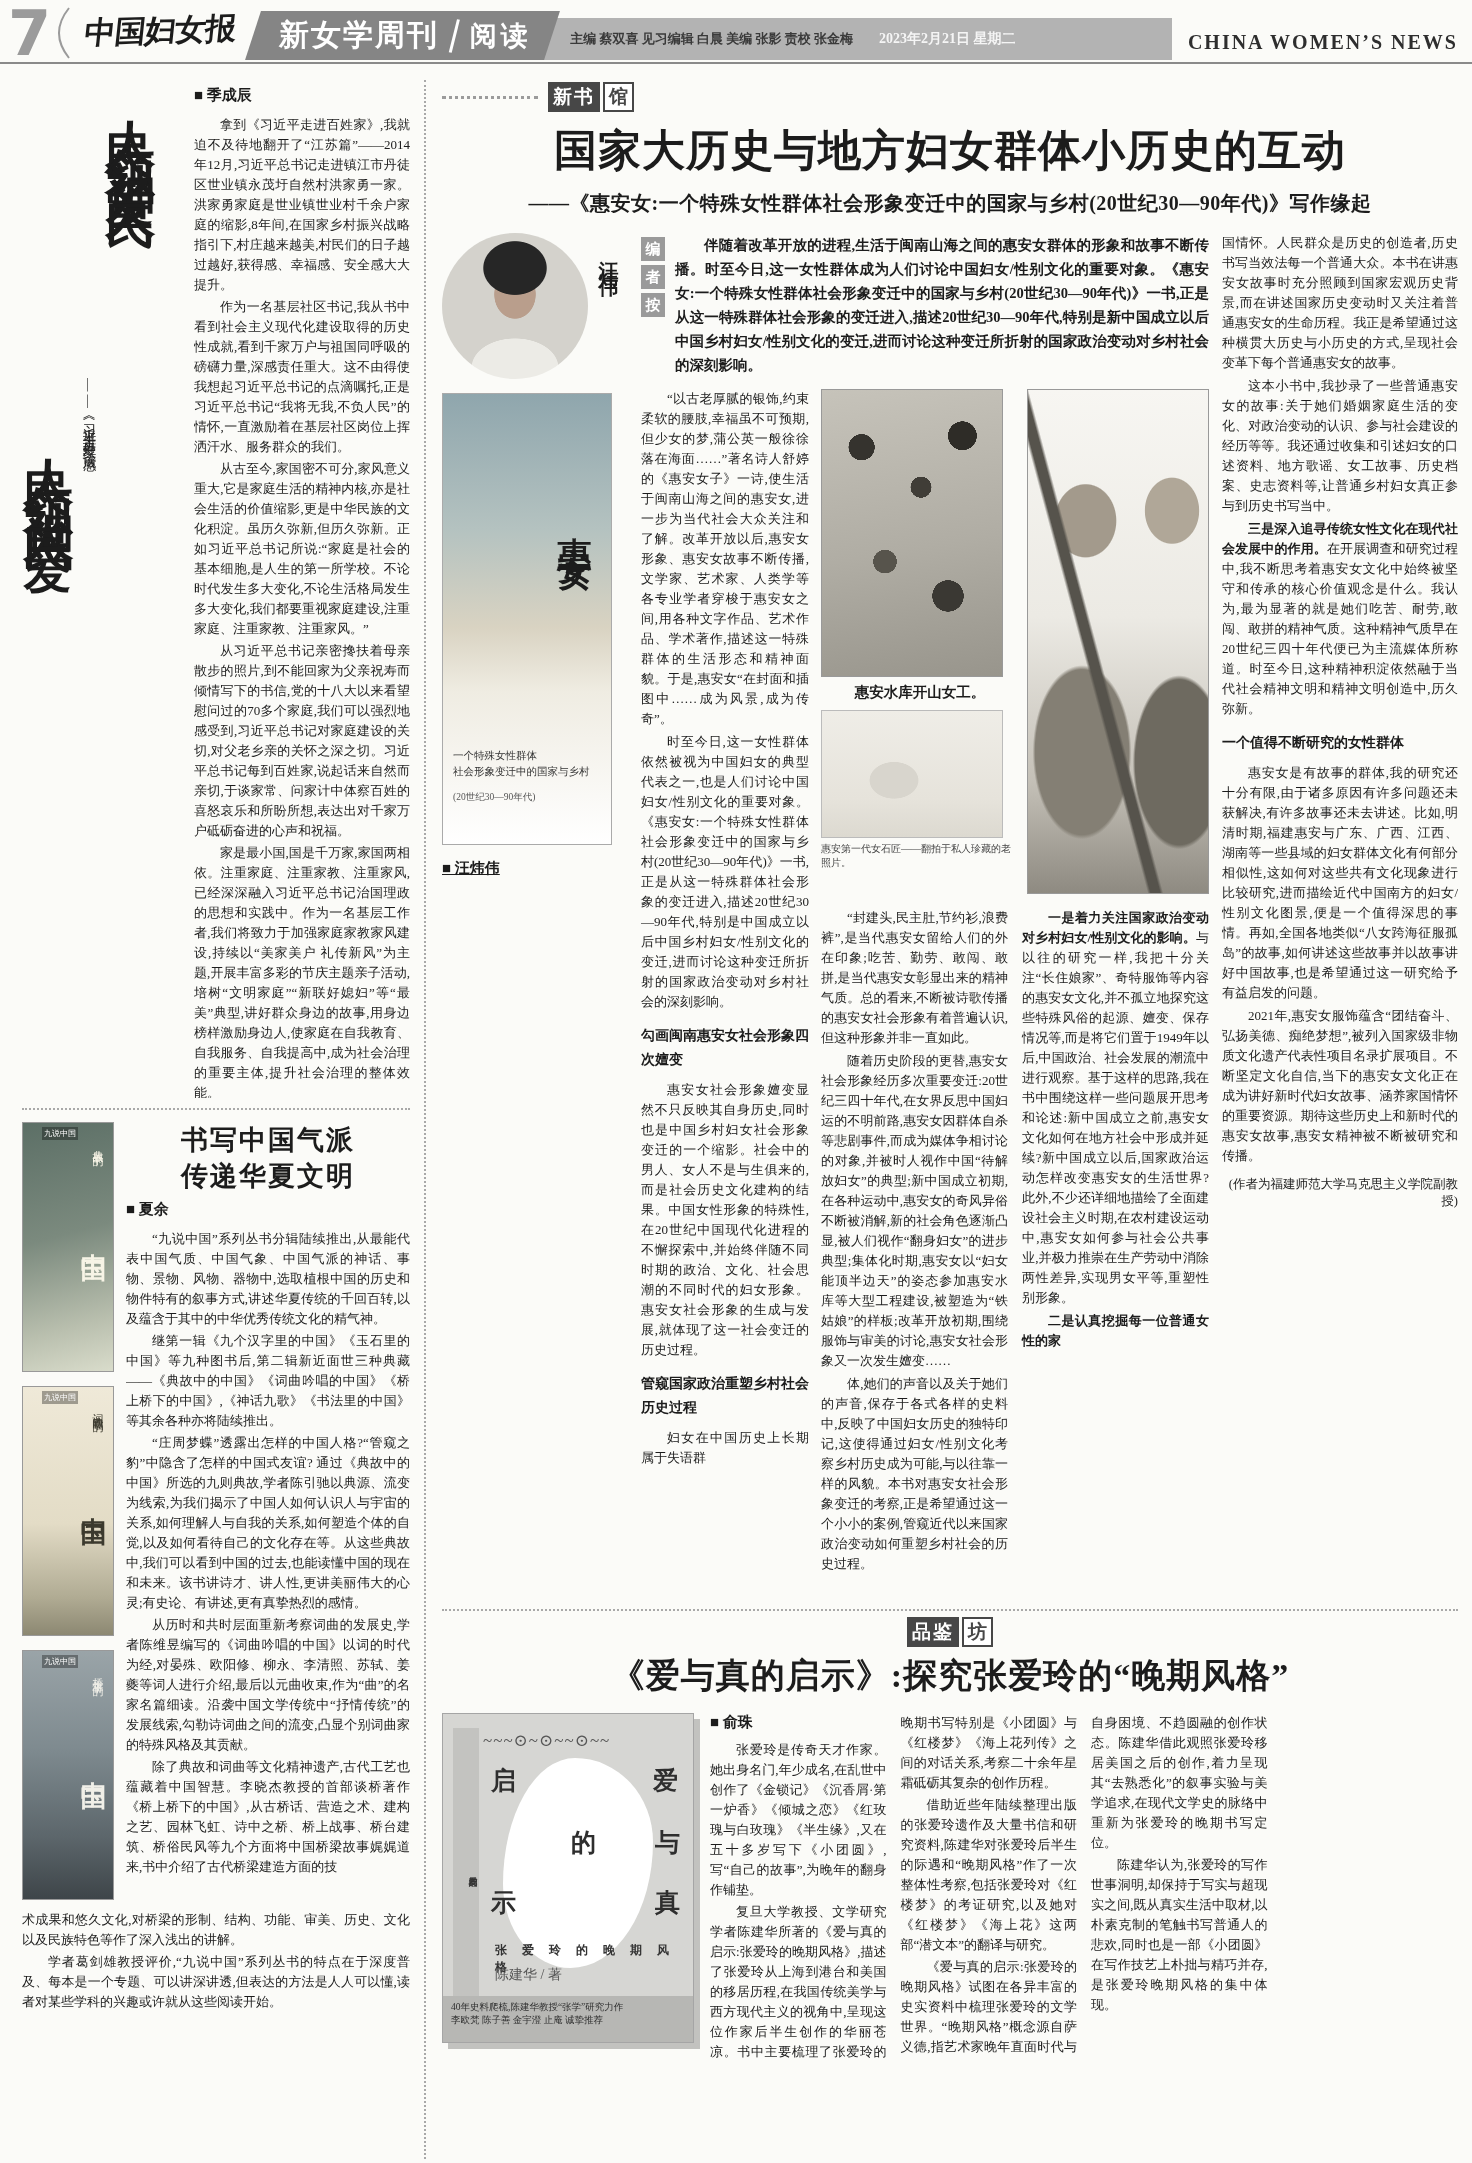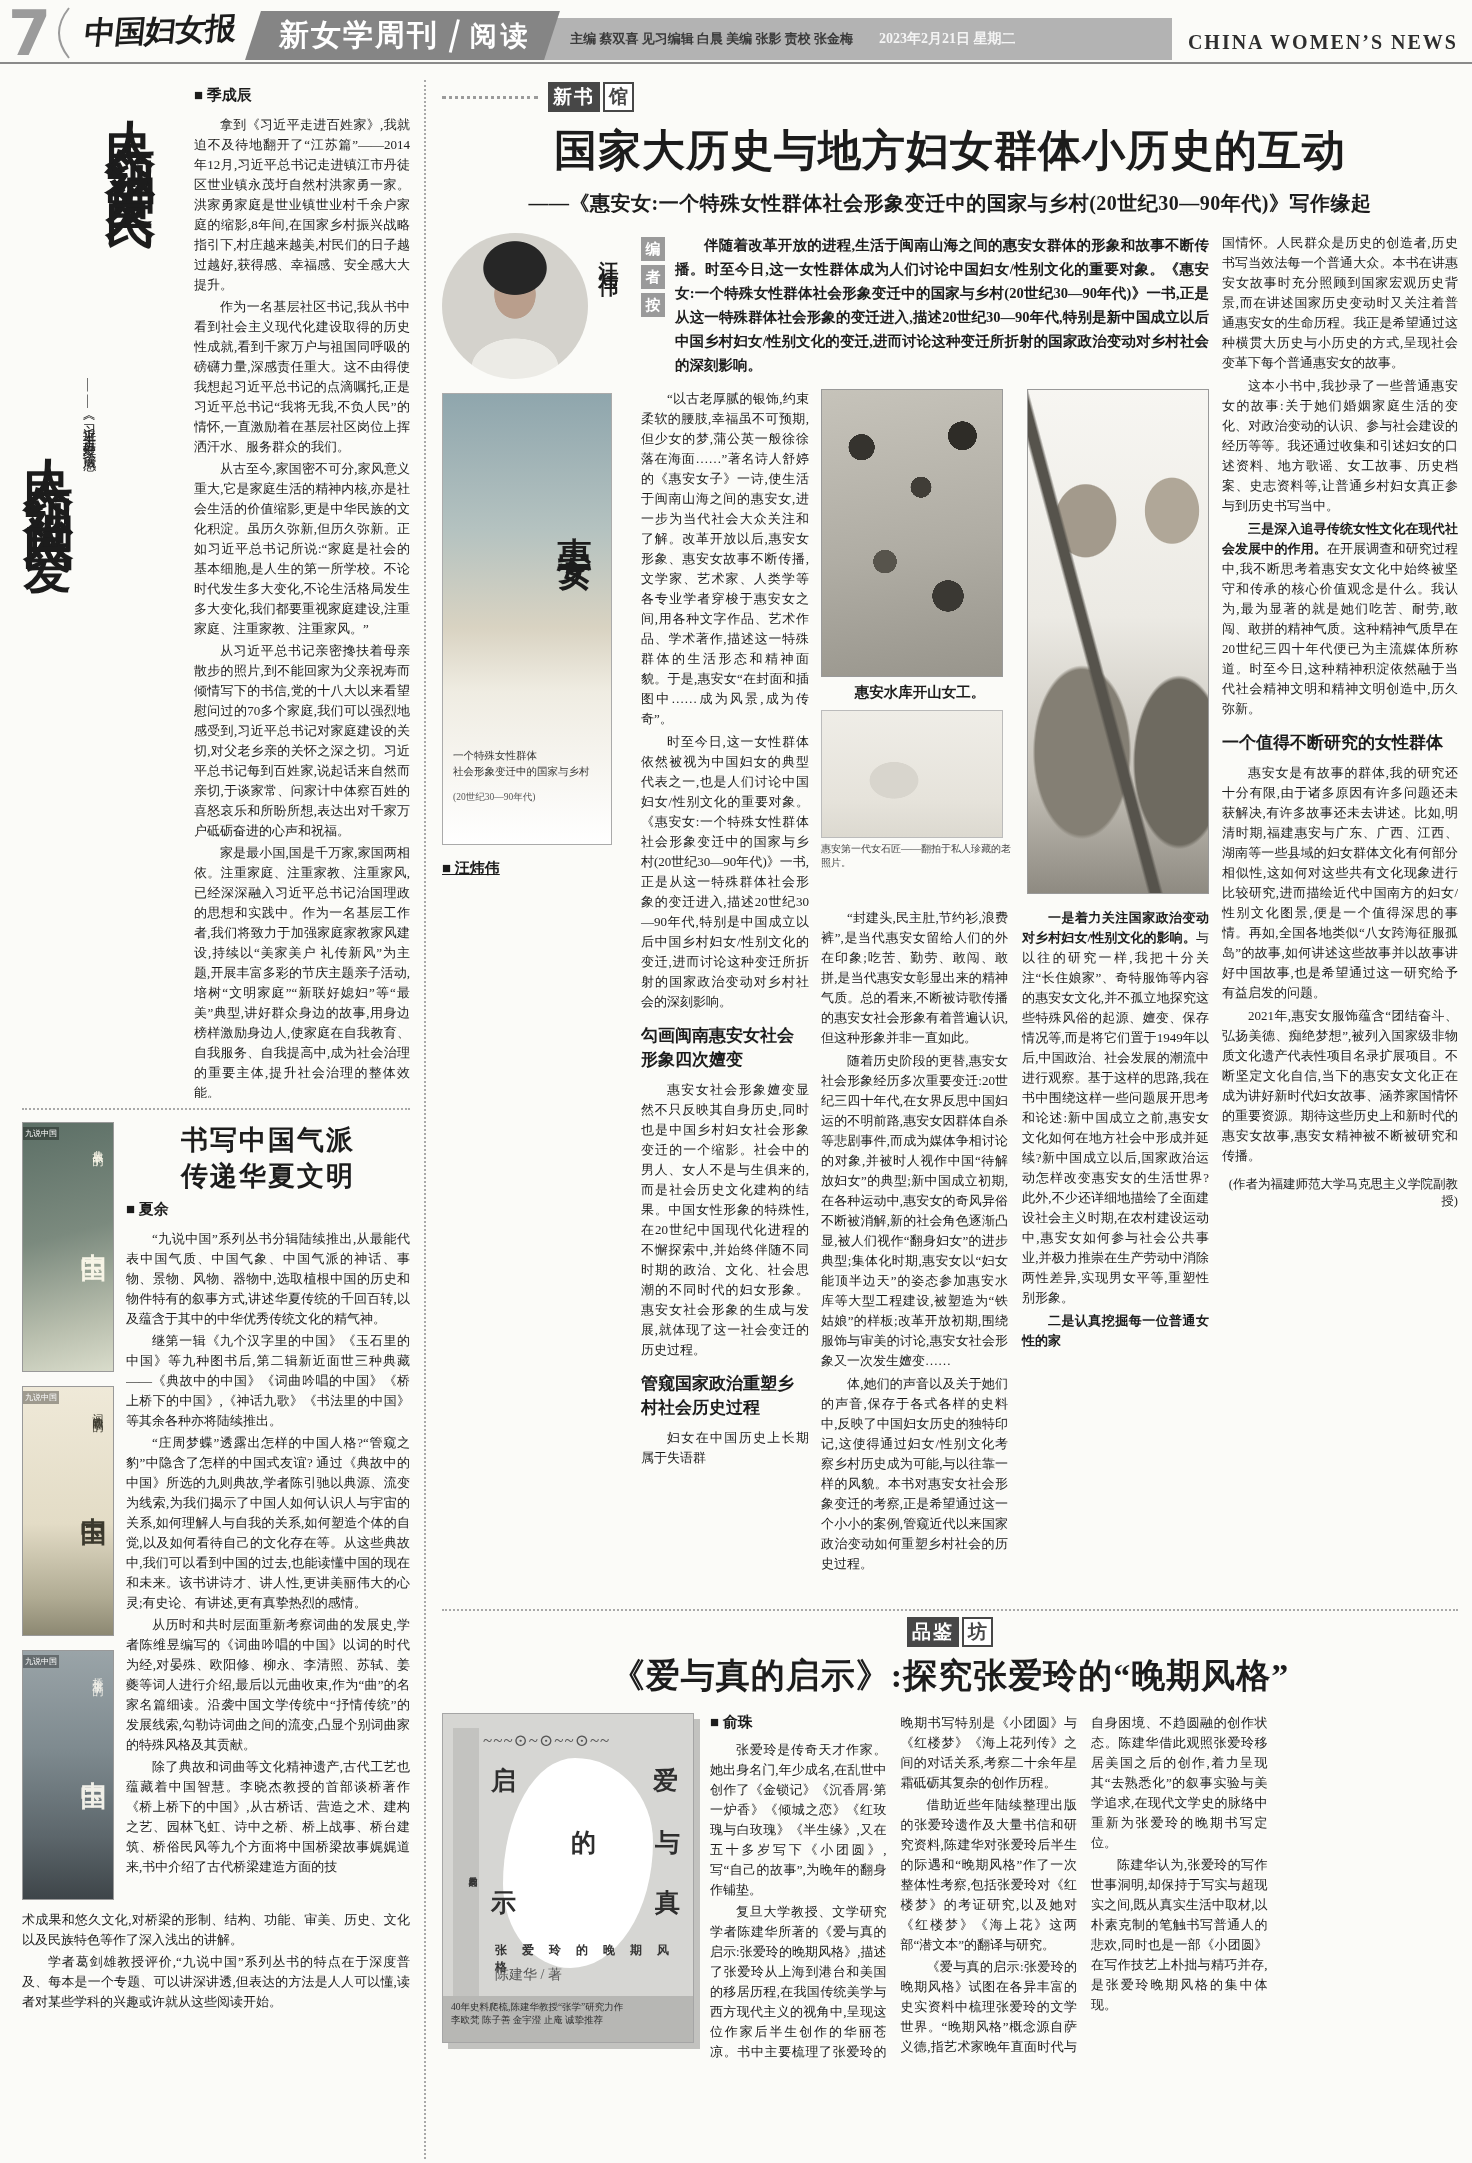--- a/index.html
+++ b/index.html
@@ -22,37 +22,37 @@
   .pdate { font-size:14px; color:#f5f5f5; font-weight:bold; white-space:nowrap; }
   .entitle { font-size:20px; font-weight:bold; letter-spacing:2px; color:#2e2e2e; margin:0 4px 8px 16px; white-space:nowrap; }
 
   
   .pagebody { display:flex; padding:16px 14px 0 22px; height:2095px; }
   .leftcol { width:402px; flex:none; padding-right:14px; }
   .maincol { flex:1; border-left:2px dotted #a8a8a8; padding-left:16px; }
 
   p.body { font-size:13px; line-height:20px; text-align:justify; text-indent:2em; margin-bottom:2px; }
   .byline { font-size:15px; font-weight:bold; margin:6px 0 10px; }
-  .subhead { font-size:17px; font-weight:bold; line-height:24px; margin:12px 0 8px; }
+  .subhead { font-size:14px; font-weight:bold; line-height:24px; margin:12px 0 8px; }
   .boldlead { font-weight:bold; }
 
   
   .art1 { display:flex; height:1018px; overflow:hidden; }
   .a1-titleblock { width:172px; flex:none; position:relative; }
   .a1-t1 { position:absolute; left:84px; top:0; font-size:50px; font-weight:900; letter-spacing:14px; line-height:1; }
   .a1-sub { position:absolute; left:58px; top:298px; font-size:13.5px; letter-spacing:3px; color:#222; }
   .a1-t2 { position:absolute; left:2px; top:338px; font-size:50px; font-weight:900; letter-spacing:14px; line-height:1; }
   .a1-body { flex:1; overflow:hidden; }
   .leftdiv { border-top:2px dotted #a8a8a8; margin:10px 0 12px; }
 
   
   .art2 { display:flex; gap:12px; }
   .coverstack { width:92px; flex:none; display:flex; flex-direction:column; gap:14px; }
   .bkcover { width:92px; height:250px; position:relative; border:1px solid #999; }
-  .bkcover .series { position:absolute; top:4px; left:0; font-size:8px; color:#fff; background:#00000055; padding:1px 2px; }
+  .bkcover .series { position:absolute; top:4px; left:19px; font-size:8px; color:#fff; background:#00000055; padding:1px 2px; }
   .bkcover .small { position:absolute; top:18px; right:8px; font-size:11px; letter-spacing:2px; }
   .bkcover .big { position:absolute; top:110px; right:2px; font-size:26px; font-weight:900; letter-spacing:4px; }
   .cov1 { background:linear-gradient(165deg,#5c6f66 0%,#7b8a7e 45%,#b9bfae 80%,#d9dccb 100%); color:#f2f0e4; }
   .cov1 .big,.cov1 .small{ color:#f7f4e6; }
   .cov2 { background:linear-gradient(180deg,#efe9d8 0%,#e3dcc6 55%,#b0ab93 85%,#8c8872 100%); color:#3c3a2e; }
   .cov3 { background:linear-gradient(180deg,#9aa4a8 0%,#7e8a8f 40%,#5c666b 75%,#3e4549 100%); color:#f0efe8; }
   .cov3 .big,.cov3 .small{ color:#f0efe8; }
   .a2-right { flex:1; overflow:hidden; }
   .a2-head { font-size:27px; font-weight:700; text-align:center; line-height:36px; letter-spacing:2px; }
   .a2-tail { margin-top:10px; }

